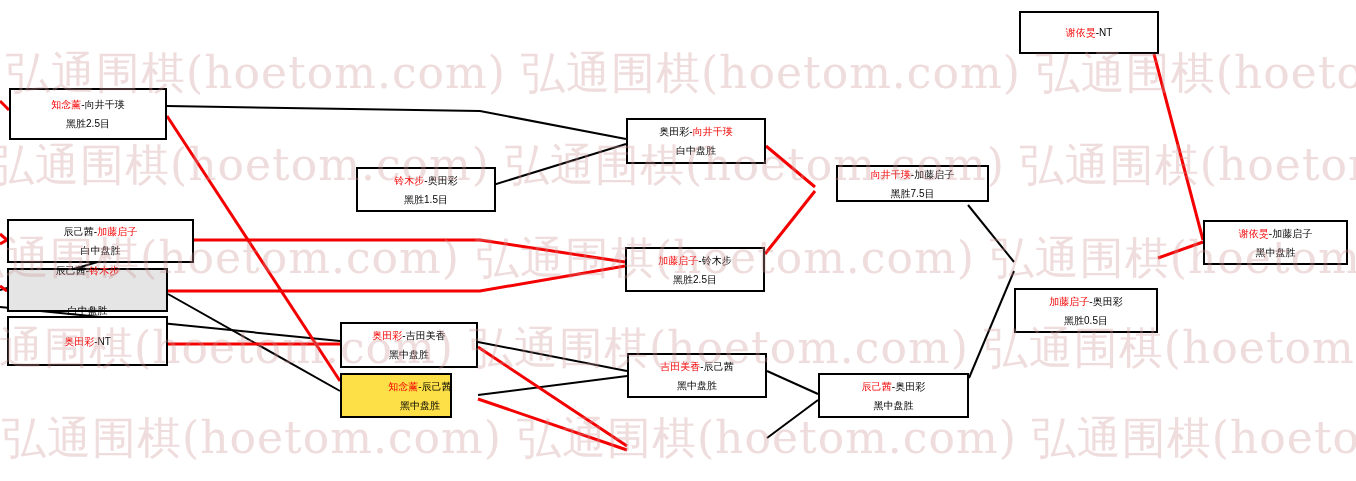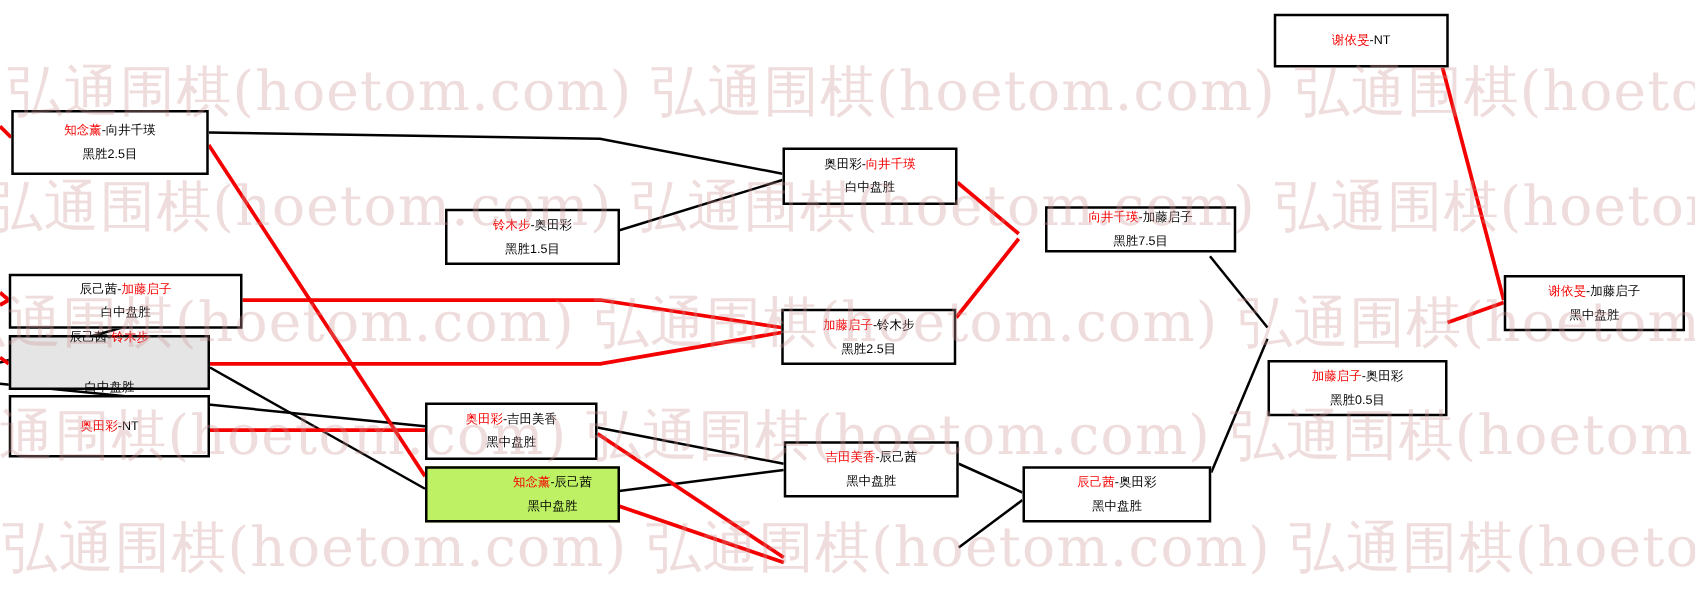--- a/index.html
+++ b/index.html
@@ -62,21 +62,21 @@
       <div class="l1"><span style="color: rgb(244, 0, 0);">奥田彩</span><span>-</span><span style="color: rgb(0, 0, 0);">NT</span></div>
     </div>
     <div class="match-box" style="left: 340px; top: 167px; width: 140px; height: 45px; border-color: rgb(0, 0, 0); background: rgb(255, 255, 255); margin-left: 16px;">
       <div class="l1"><span style="color: rgb(244, 0, 0);">铃木步</span><span>-</span><span style="color: rgb(0, 0, 0);">奥田彩</span></div>
       <div class="l2">黑胜1.5目</div>
     </div>
     <div class="match-box" style="left: 340px; top: 322px; width: 138px; height: 46px; border-color: rgb(0, 0, 0); background: rgb(255, 255, 255); text-align: center;">
       <div class="l1"><span style="color: rgb(244, 0, 0);">奥田彩</span><span>-</span><span style="color: rgb(0, 0, 0);">吉田美香</span></div>
       <div class="l2">黑中盘胜</div>
     </div>
-    <div class="match-box" style="left: 340px; top: 373px; width: 156px; height: 45px; border-color: rgb(0, 0, 0); background: #bef264; padding-left: 48px;">
+    <div class="match-box" style="left: 340px; top: 373px; width: 112px; height: 45px; border-color: rgb(0, 0, 0); background: #fde047; padding-left: 48px;">
       <div class="l1"><span style="color: rgb(244, 0, 0);">知念薰</span><span>-</span><span style="color: rgb(0, 0, 0);">辰己茜</span></div>
       <div class="l2">黑中盘胜</div>
     </div>
     <div class="match-box" style="left: 626px; top: 118px; width: 140px; height: 46px; border-color: rgb(0, 0, 0); background: rgb(255, 255, 255);">
       <div class="l1"><span style="color: rgb(0, 0, 0);">奥田彩</span><span>-</span><span style="color: rgb(244, 0, 0);">向井千瑛</span></div>
       <div class="l2">白中盘胜</div>
     </div>
     <div class="match-box" style="left: 625px; top: 247px; width: 140px; height: 45px; border-color: rgb(0, 0, 0); background: rgb(255, 255, 255);">
       <div class="l1"><span style="color: rgb(244, 0, 0);">加藤启子</span><span>-</span><span style="color: rgb(0, 0, 0);">铃木步</span></div>
       <div class="l2">黑胜2.5目</div>

